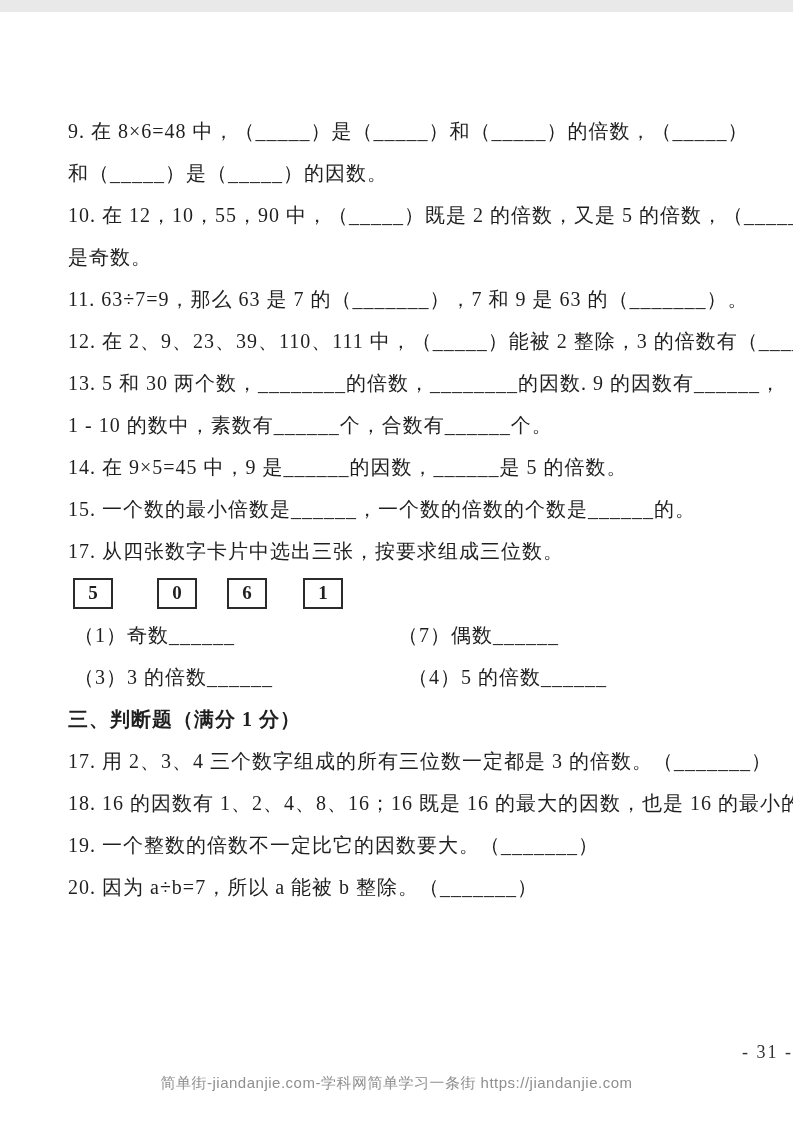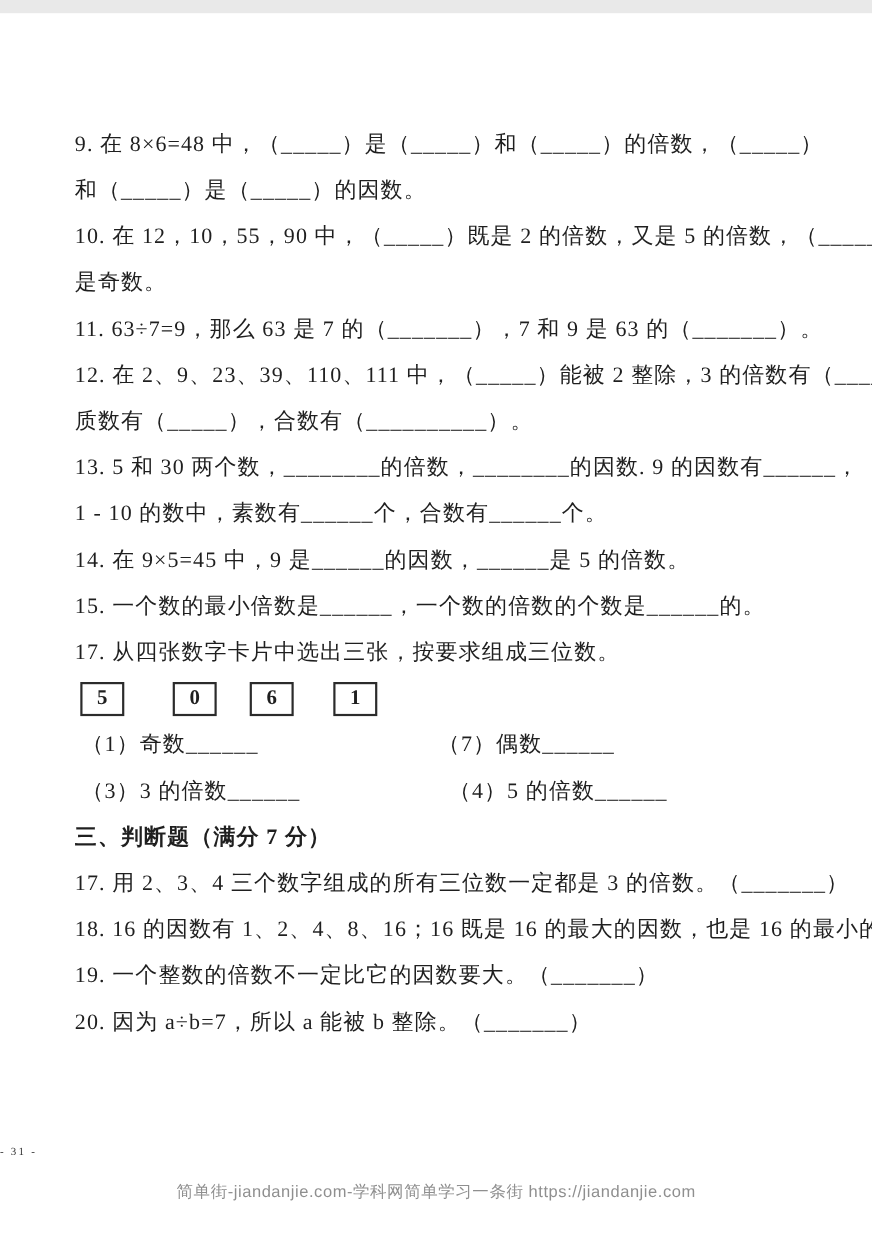--- a/index.html
+++ b/index.html
@@ -37,21 +37,21 @@
     border:2px solid #2b2b2b;
     display:flex;align-items:center;justify-content:center;
     font-weight:bold;font-size:19px;
     background:#fff;
   }
   .card.c1{margin-left:5px;margin-right:44px;}
   .card.c2{margin-right:30px;}
   .card.c3{margin-right:36px;}
   .pagenum{
     position:absolute;top:1030px;left:0;width:100%;
-    text-align:left;font-size:10px;letter-spacing:2px;color:#333;
+    text-align:right;font-size:18px;letter-spacing:2px;color:#333;
   }
   .footer{
     position:absolute;top:1062px;left:0;width:100%;
     text-align:center;font-size:15px;color:#8f8f8f;
     font-family:"Liberation Sans","DejaVu Sans",sans-serif;
     letter-spacing:0.5px;
   }
 </style>
 </head>
 <body>
@@ -61,21 +61,20 @@
 
     <div class="line">9. 在 8×6=48 中，（_____）是（_____）和（_____）的倍数，（_____）</div>
     <div class="line">和（_____）是（_____）的因数。</div>
 
     <div class="line">10. 在 12，10，55，90 中，（_____）既是 2 的倍数，又是 5 的倍数，（_____）</div>
     <div class="line">是奇数。</div>
 
     <div class="line">11. 63÷7=9，那么 63 是 7 的（_______），7 和 9 是 63 的（_______）。</div>
 
     <div class="line">12. 在 2、9、23、39、110、111 中，（_____）能被 2 整除，3 的倍数有（_____），</div>
-    <div class="line">质数有（_____），合数有（__________）。</div>
 
     <div class="line">13. 5 和 30 两个数，________的倍数，________的因数. 9 的因数有______，</div>
     <div class="line">1 - 10 的数中，素数有______个，合数有______个。</div>
 
     <div class="line">14. 在 9×5=45 中，9 是______的因数，______是 5 的倍数。</div>
     <div class="line">15. 一个数的最小倍数是______，一个数的倍数的个数是______的。</div>
     <div class="line">17. 从四张数字卡片中选出三张，按要求组成三位数。</div>
 
     <div class="cards">
       <div class="card c1">5</div>
@@ -86,21 +85,21 @@
 
     <div class="line tworow">
       <span class="sub-left">（1）奇数______</span>
       <span class="sub-right pos-a">（7）偶数______</span>
     </div>
     <div class="line tworow">
       <span class="sub-left">（3）3 的倍数______</span>
       <span class="sub-right pos-b">（4）5 的倍数______</span>
     </div>
 
-    <div class="line bold">三、判断题（满分 7 分）</div>
+    <div class="line bold">三、判断题（满分 1 分）</div>
 
     <div class="line">17. 用 2、3、4 三个数字组成的所有三位数一定都是 3 的倍数。（_______）</div>
     <div class="line">18. 16 的因数有 1、2、4、8、16；16 既是 16 的最大的因数，也是 16 的最小的</div>
     <div class="line">19. 一个整数的倍数不一定比它的因数要大。（_______）</div>
     <div class="line">20. 因为 a÷b=7，所以 a 能被 b 整除。（_______）</div>
 
   </div>
 
   <div class="pagenum">- 31 -</div>
   <div class="footer">简单街-jiandanjie.com-学科网简单学习一条街 https://jiandanjie.com</div>

